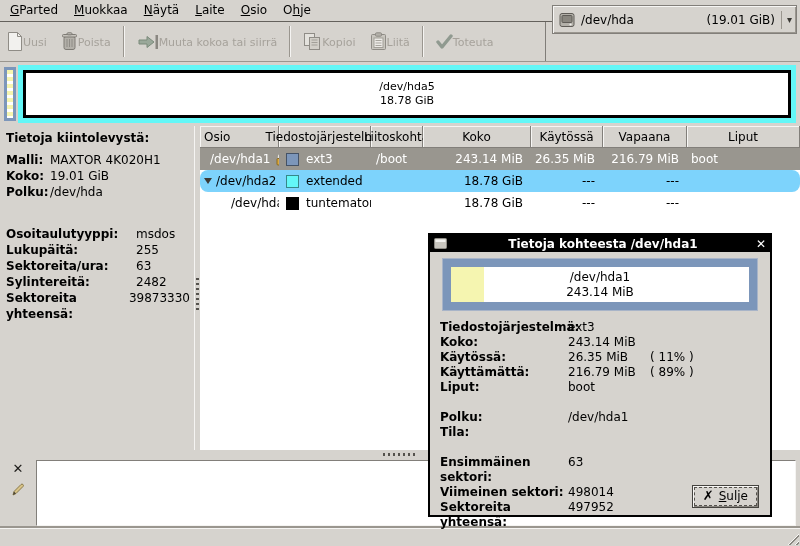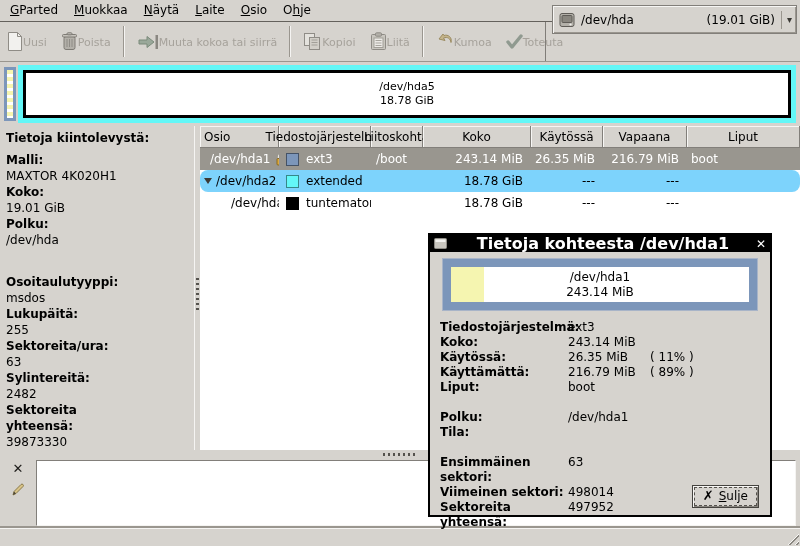--- a/index.html
+++ b/index.html
@@ -34,21 +34,21 @@
     border:3px solid #7c96ba;
     background:repeating-linear-gradient(180deg,#f5f5b0 0 4px,#ffffff 4px 7px); }
   .vis-ext { position:absolute; left:18px; top:3px; width:778px; height:58px; background:#63f7f7; }
   .vis-hda5 { position:absolute; left:5px; top:5px; right:5px; bottom:5px; background:#fff;
     border:3px solid #000; display:flex; flex-direction:column; align-items:center; justify-content:center;
     font-size:11px; line-height:14px; }
   
   .main { position:absolute; left:0; top:126px; width:800px; height:324px; }
   .device-info { position:absolute; left:0; top:0; width:194px; height:324px; background:#d6d3ce; padding:5px 4px 0 6px; }
   .di-title { font-weight:bold; margin-bottom:7px; }
-  .di-row { display:flex; line-height:16px;flex-direction:column; }
+  .di-row { display:flex; line-height:16px; }
   .di-row .lbl { font-weight:bold; }
   .g1 .lbl { width:44px; }
   .g2 .lbl { width:130px; }
   .di-gap { height:26px; }
   .vsplit { position:absolute; left:194px; top:0; width:6px; height:324px; background:#d6d3ce;
     border-left:1px solid #f5f4f2; }
   .vsplit .dots { position:absolute; left:1px; top:152px; width:3px; height:34px;
     background:repeating-linear-gradient(180deg,#55524d 0 2px,transparent 2px 5px); }
   
   .ptable { position:absolute; left:200px; top:0; width:600px; height:324px; background:#fff; }
@@ -83,21 +83,21 @@
   .status-box { position:absolute; left:1px; top:2px; right:20px; bottom:1px;
     border:1px solid #9a968f; border-right-color:#f5f4f2; border-bottom-color:#f5f4f2;
     display:flex; align-items:center; padding-left:3px; }
   .grip { position:absolute; right:1px; bottom:1px; width:15px; height:15px;
     background:repeating-linear-gradient(135deg,transparent 0 3px,#f7f6f4 3px 4px,#8a8781 4px 5px);
     clip-path:polygon(100% 0,100% 100%,0 100%); }
   
   .dialog { position:absolute; left:428px; top:233px; width:344px; height:284px;
     background:#d6d3ce; border:2px solid #000; z-index:50; }
   .dlg-title { height:17px; background:#000; color:#fff; display:flex; align-items:center; padding:0 4px; }
-  .dlg-title .t { flex:1; text-align:center; font-weight:bold; font-size:16px; }
+  .dlg-title .t { flex:1; text-align:center; font-weight:bold; font-size:12px; }
   .dlg-close { color:#fff; font-weight:bold; font-size:12px; line-height:12px; }
   .dlg-graphic { position:relative; margin:6px 12px 0 12px; height:53px; background:#7c96ba;
     border:1px solid #a8b4c8; }
   .dlg-inner { position:absolute; left:8px; top:8px; right:8px; bottom:8px; background:#fff; }
   .dlg-used { position:absolute; left:0; top:0; bottom:0; background:#f5f5b0; }
   .dlg-gtext { position:absolute; left:0; top:0; width:100%; height:100%;
     display:flex; flex-direction:column; align-items:center; justify-content:center; line-height:15px; }
   .dlg-rows { margin:9px 0 0 10px; }
   .drow { display:flex; line-height:15px; }
   .drow .lbl { font-weight:bold; width:128px; flex:0 0 auto; }
@@ -171,28 +171,20 @@
           <rect x="5.5" y="0.8" width="6" height="3.4" rx="1" fill="#b3b0a9" stroke="#8f8c86"></rect>
           <rect x="4" y="6" width="9" height="9.5" fill="#eceae6" stroke="#a29f98"></rect>
           <path d="M5.5 8.5 h6 M5.5 11 h6 M5.5 13.5 h6" stroke="#a8a59e"></path>
         </svg>
     </span>
     <span>Liitä</span>
   </div>
   <div class="tb-sep"></div>
   <div class="tb-btn">
     <span class="ticon">
-      <svg width="18" height="17" viewBox="0 0 18 17">
-          <path d="M7 1 L3 6 l6 1.5 -1.5-2.5 c4-1.5 7 0.5 7.5 4.5 1.5-5 -3-8.5 -7-7z" fill="#c4b48a" stroke="#9c8c62"></path>
-        </svg>
-    </span>
-    <span>Kumoa</span>
-  </div>
-  <div class="tb-btn">
-    <span class="ticon">
       <svg width="17" height="16" viewBox="0 0 17 16">
           <path d="M2 8 l4 5 L15 2" fill="none" stroke="#909a90" stroke-width="3.4" stroke-linecap="round" stroke-linejoin="round"></path>
         </svg>
     </span>
     <span>Toteuta</span>
   </div>
   <div class="tb-line"></div>
 </div>
 
 <div class="device-combo">

